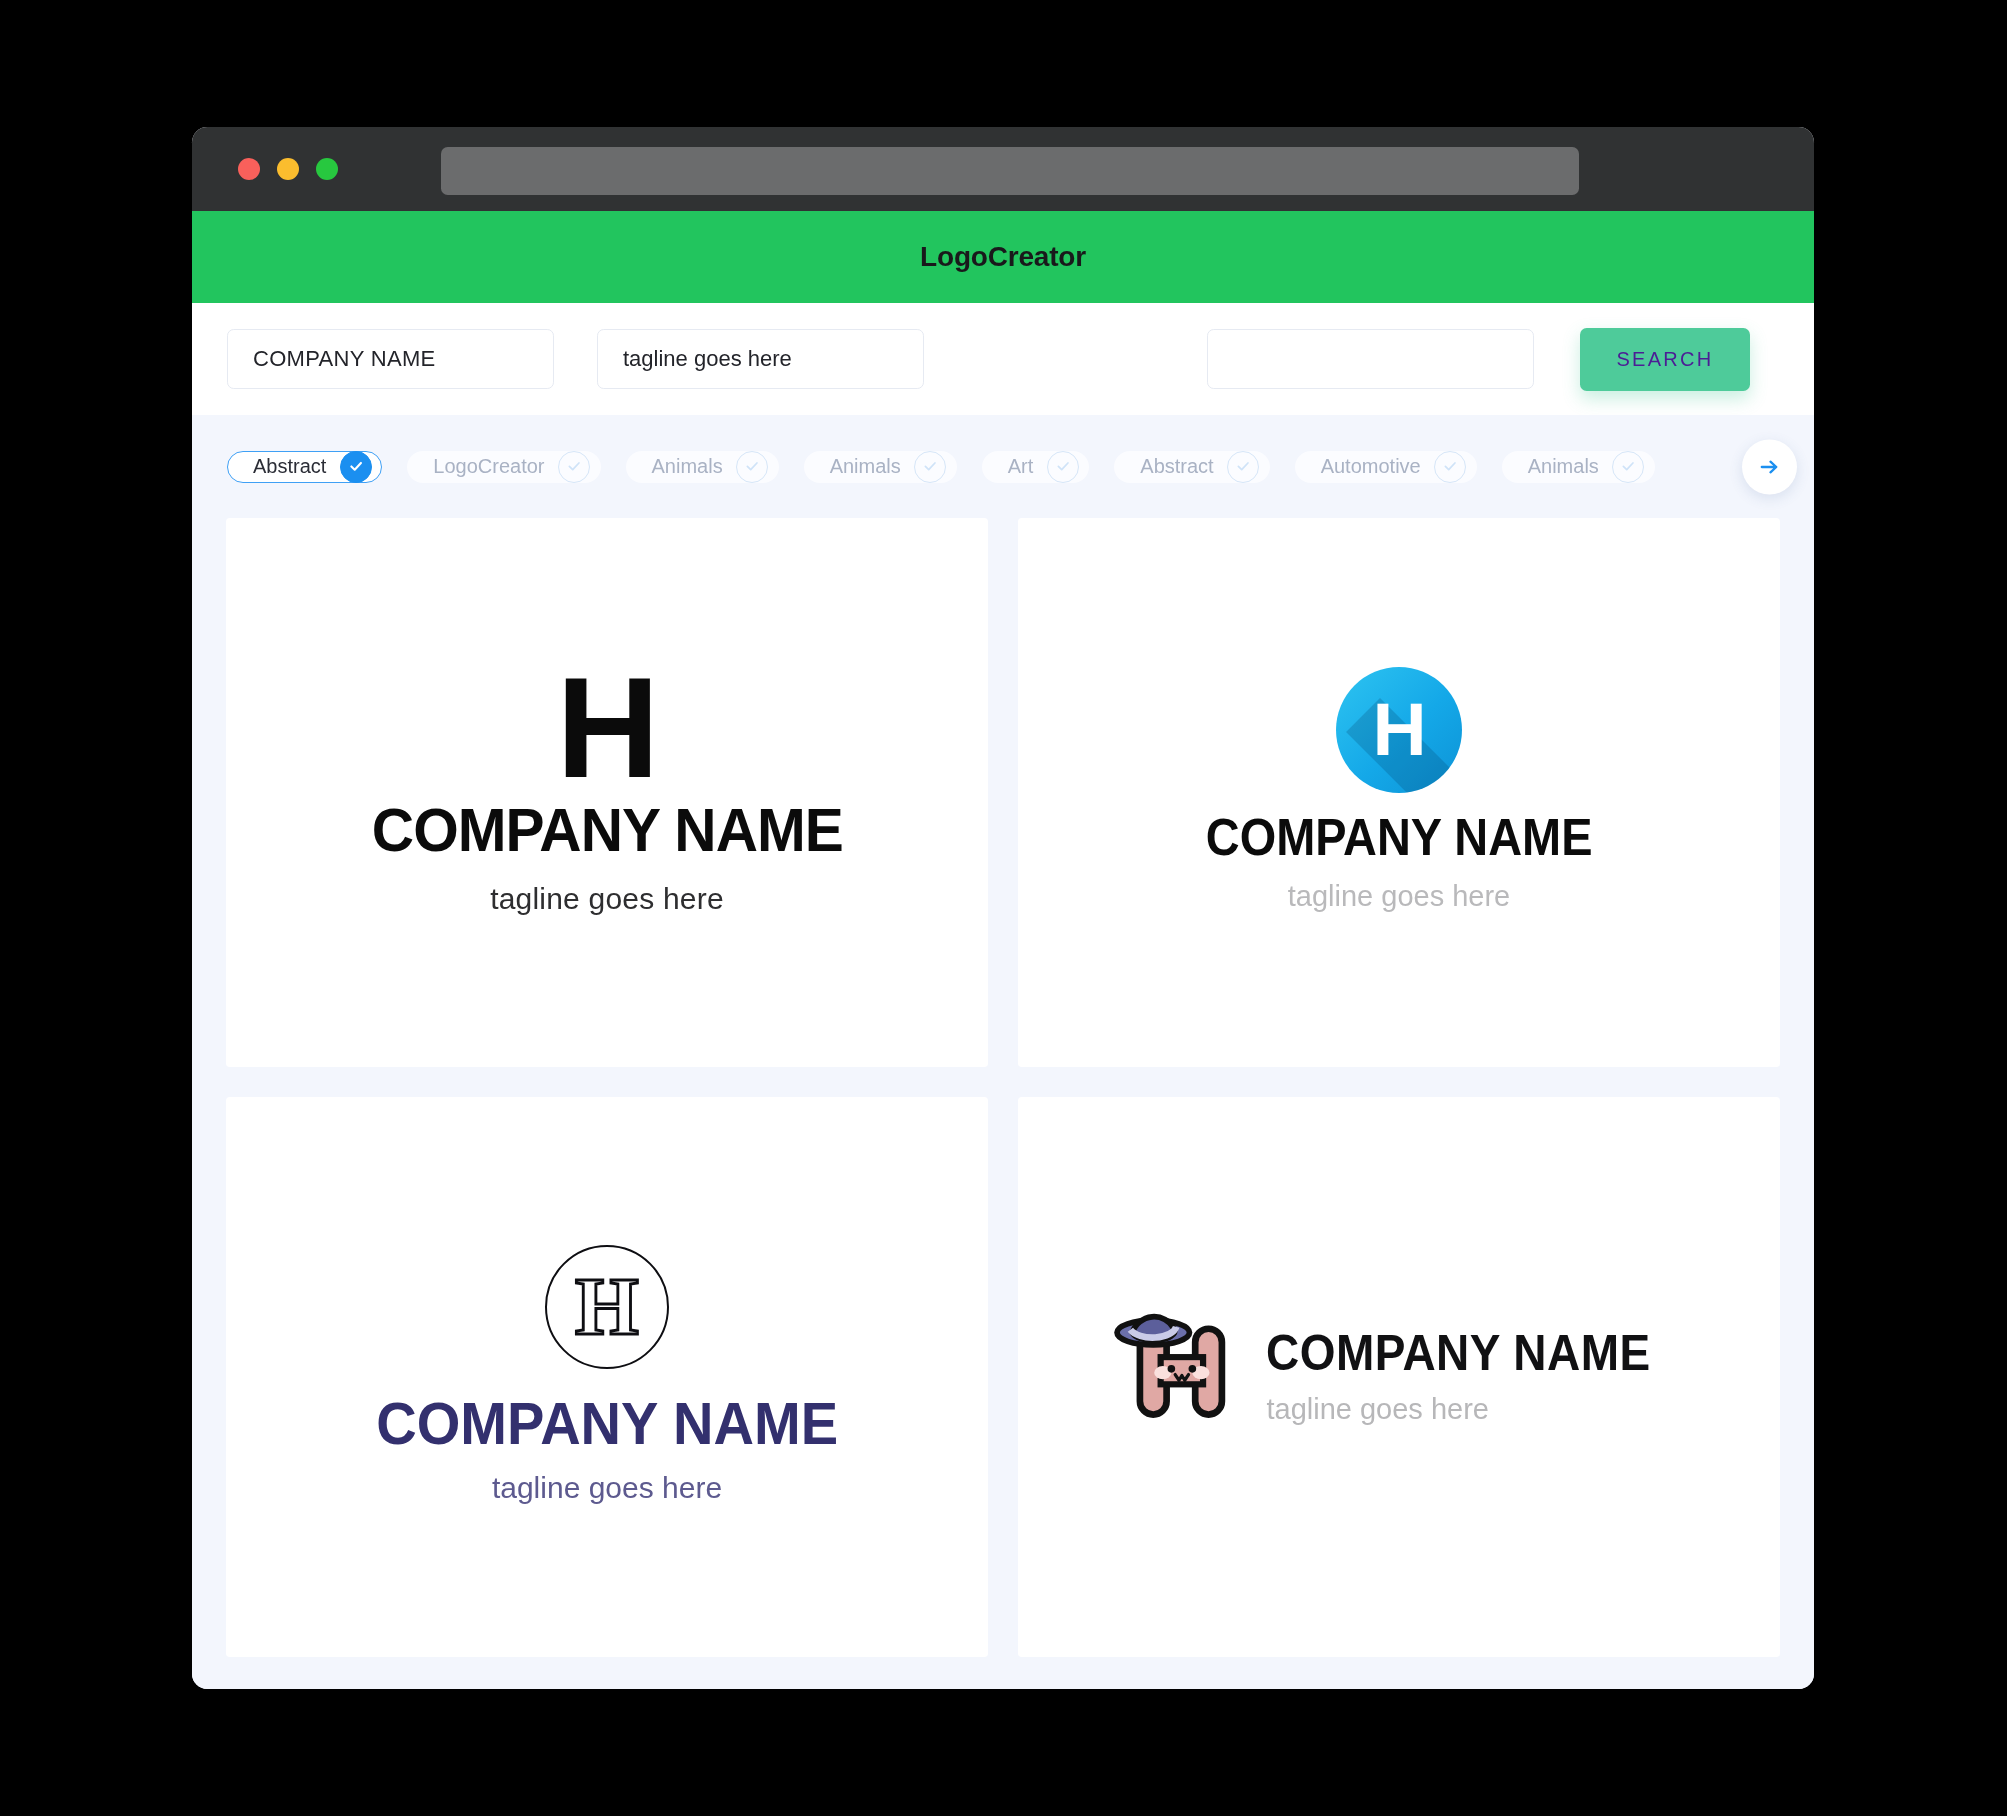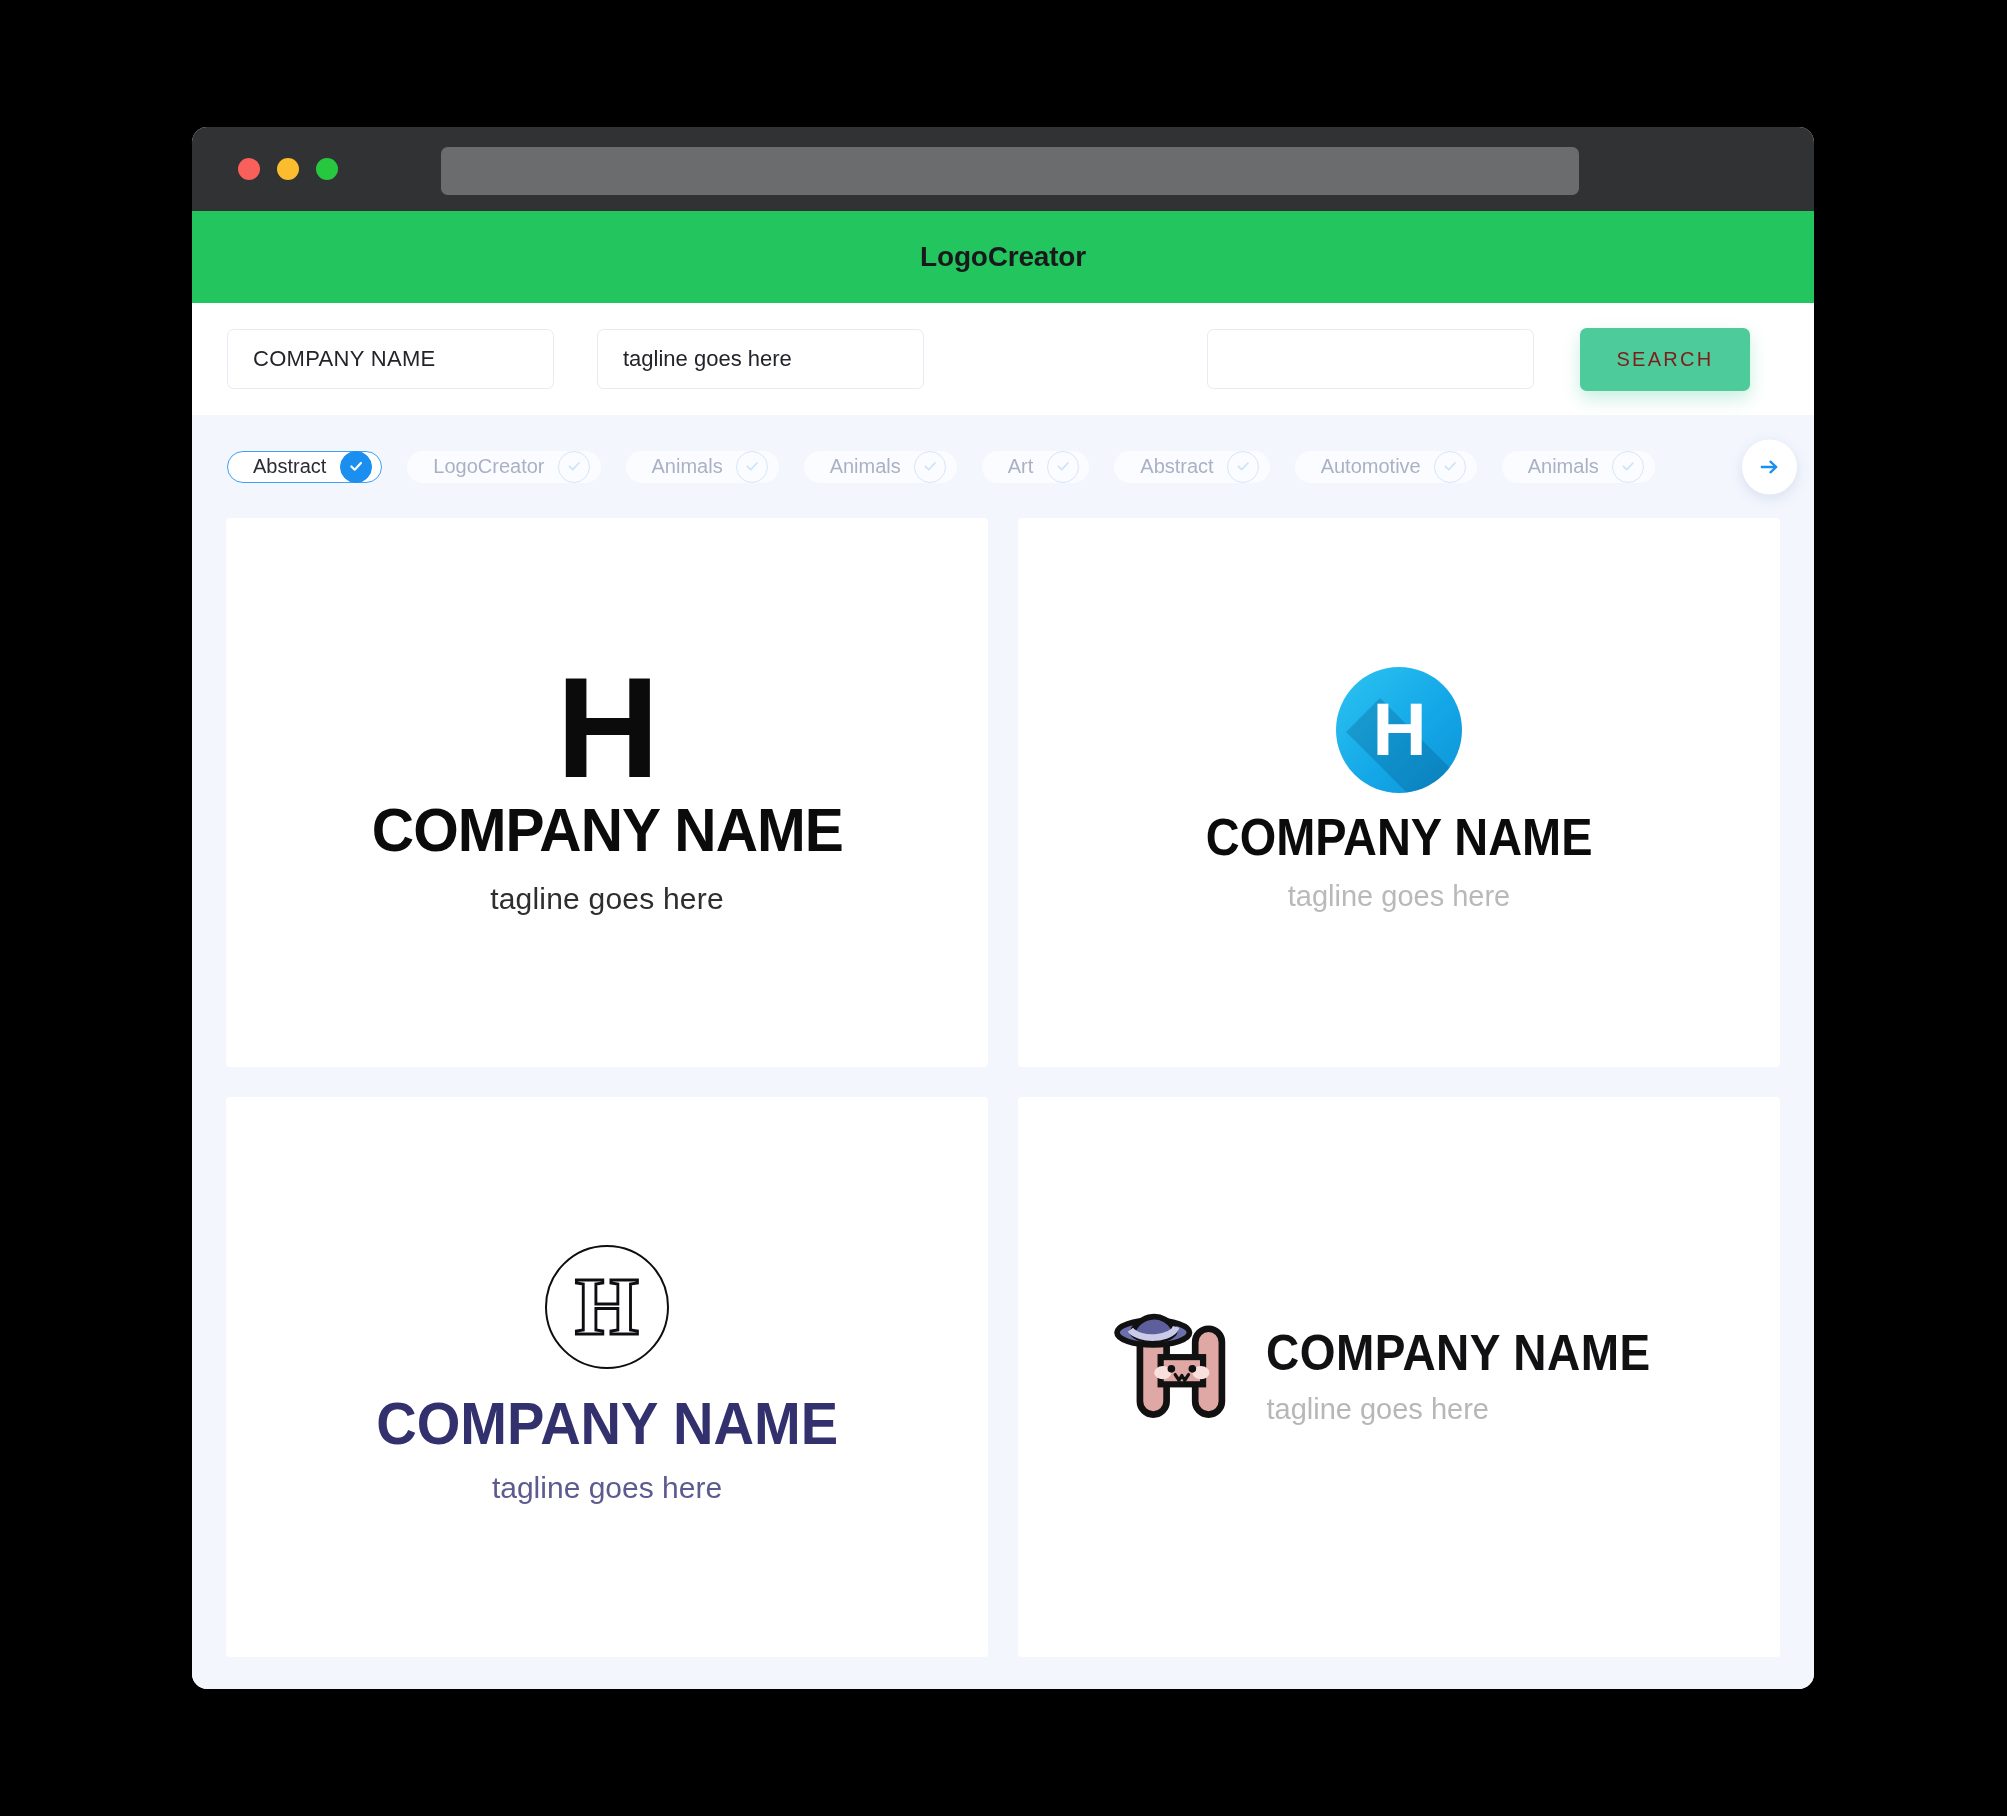--- a/index.html
+++ b/index.html
@@ -104,21 +104,21 @@
   .sfield.tagline { width: 327px; margin-left: 43px; }
   .sfield.extra   { width: 327px; margin-left: 283px; }
 
   .search-btn {
     width: 170px;
     height: 63px;
     margin-left: 46px;
     border: none;
     border-radius: 6.7px;
     background: #4ecb9a;
-    color: #7f1d1d;
+    color: #4c1d95;
     font-size: 20px;
     letter-spacing: 2.3px;
     font-family: "Liberation Sans", sans-serif;
     box-shadow: 0 7.6px 17px rgba(78,203,154,0.30);
     cursor: pointer;
     display: flex;
     align-items: center;
     justify-content: center;
   }
 

